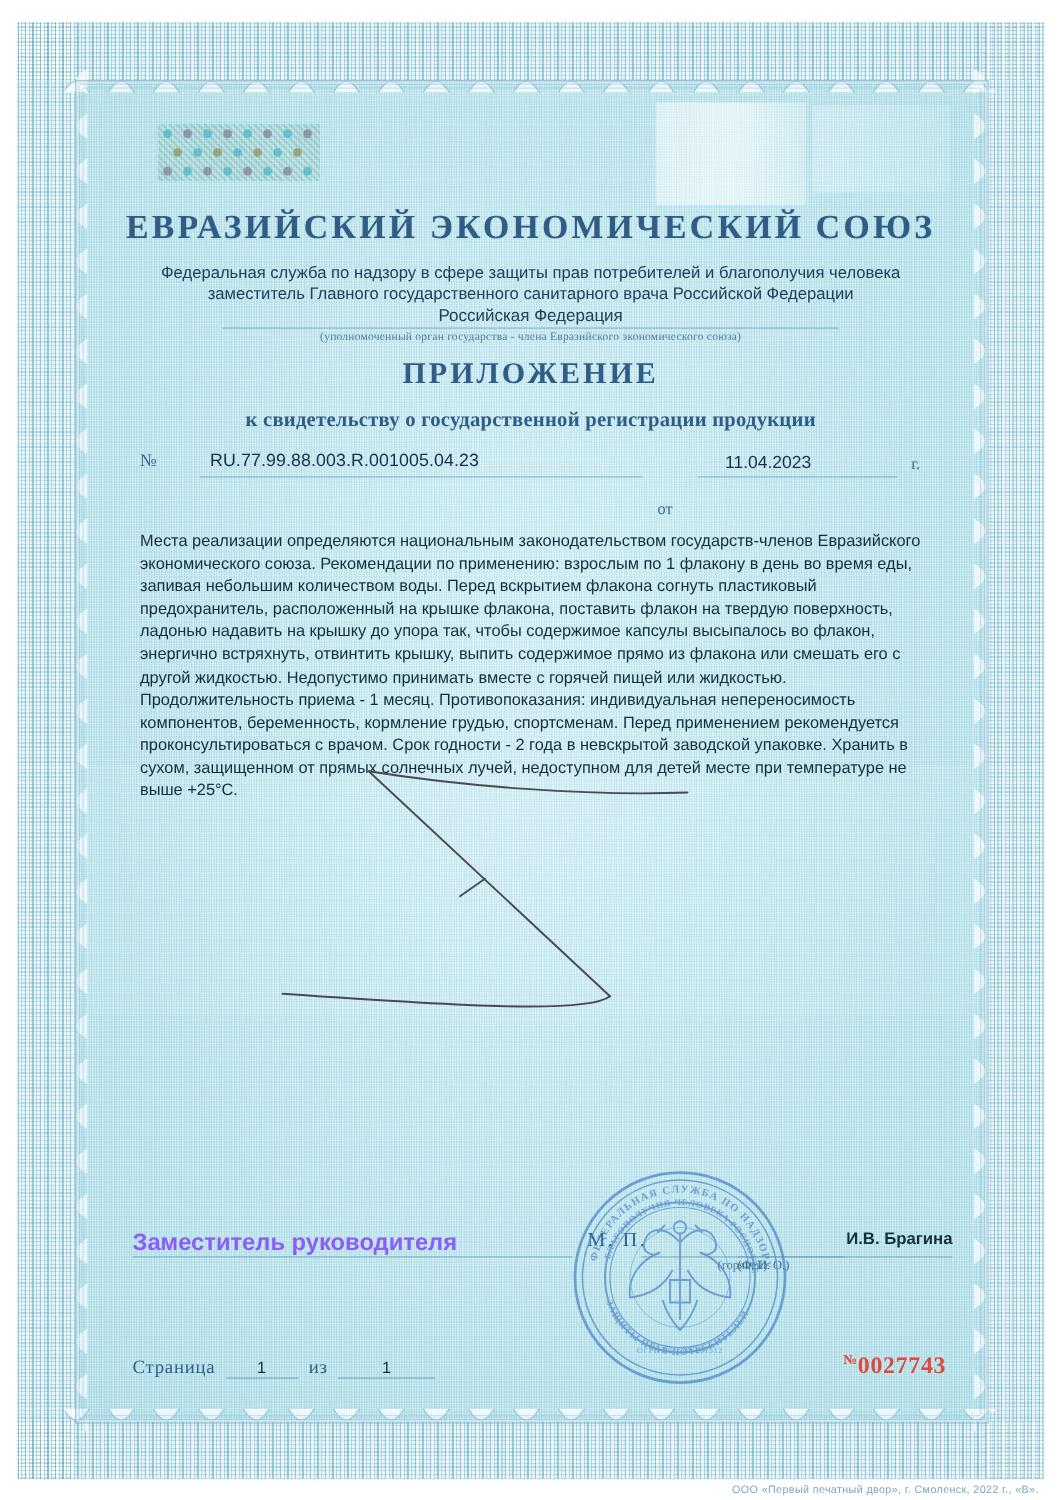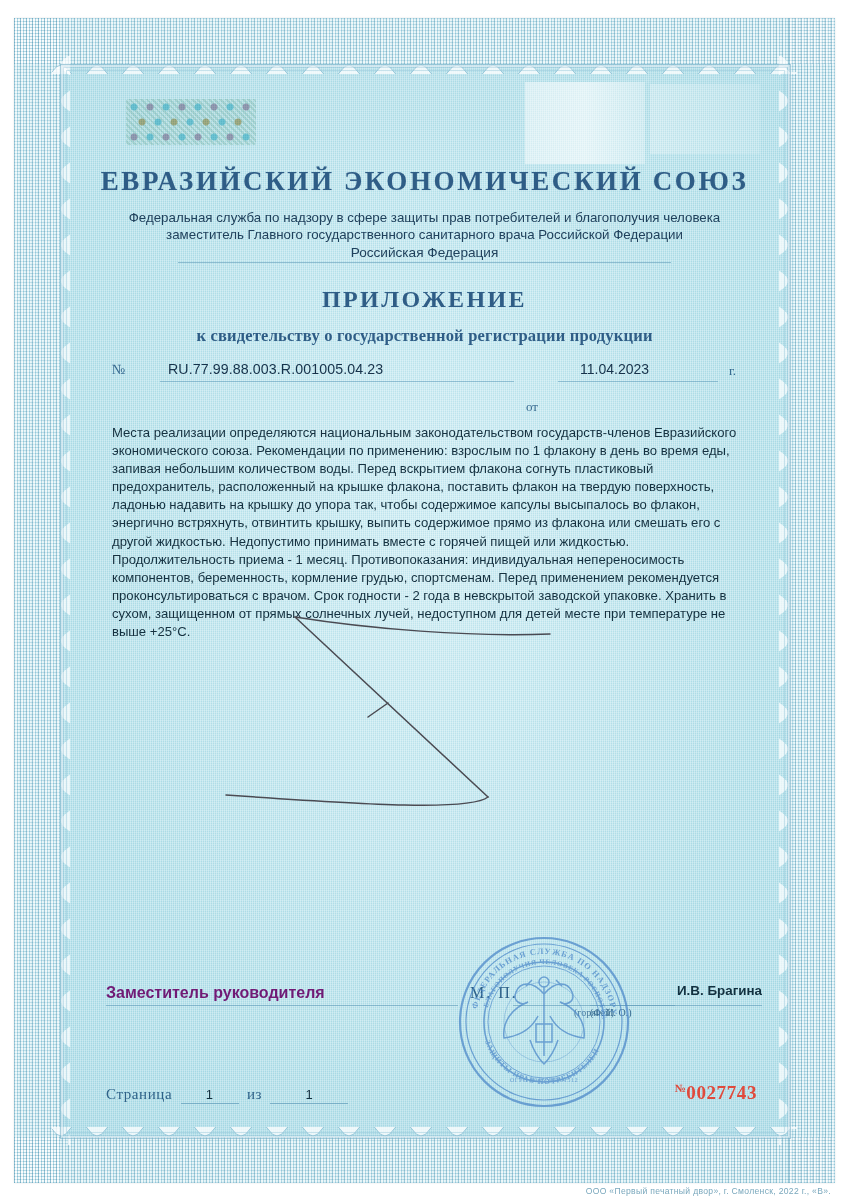--- a/index.html
+++ b/index.html
@@ -335,22 +335,22 @@
     position: absolute;
     left: 0;
     right: 0;
     top: 900px;
     height: 150px;
   }
   #sig-title {
     position: absolute; left: 36px; top: 10px;
     font-family: "Liberation Sans", sans-serif;
     font-weight: bold;
-    font-size: 16px;
-    color: #701a75;
+    font-size: 19px;
+    color: #8b5cf6;
     text-align: center;
   }
   #sig-title-rule {
     position: absolute; left: 36px; top: 31px; width: 352px;
     height: 1px; background: rgba(95,155,185,0.60);
   }
   #sig-role-caption {
     position: absolute; left: 36px; top: 36px; width: 300px;
     font-family: "Liberation Serif", serif;
     font-size: 11.6px;
@@ -512,20 +512,21 @@
     <div id="foil"></div>
     <div id="scan-band"></div>
     <div id="scan-band2"></div>
 
     <div class="eaeu-title">ЕВРАЗИЙСКИЙ ЭКОНОМИЧЕСКИЙ СОЮЗ</div>
 
     <div class="org-line" id="org-line-1">Федеральная служба по надзору в сфере защиты прав потребителей и благополучия человека</div>
     <div class="org-line" id="org-line-2">заместитель Главного государственного санитарного врача Российской Федерации</div>
     <div class="org-line" id="org-country">Российская Федерация</div>
     <div id="country-rule"></div>
+    <div class="caption-small" id="org-caption">(уполномоченный орган государства - члена Евразийского экономического союза)</div>
 
     <div id="doc-type">ПРИЛОЖЕНИЕ</div>
     <div id="doc-subtitle">к свидетельству о государственной регистрации продукции</div>
 
     <div id="numrow">
       <div id="num-label">№</div>
       <div id="num-rule"></div>
       <div id="reg-number">RU.77.99.88.003.R.001005.04.23</div>
       <div id="ot-label">от</div>
       <div id="date-rule"></div>

